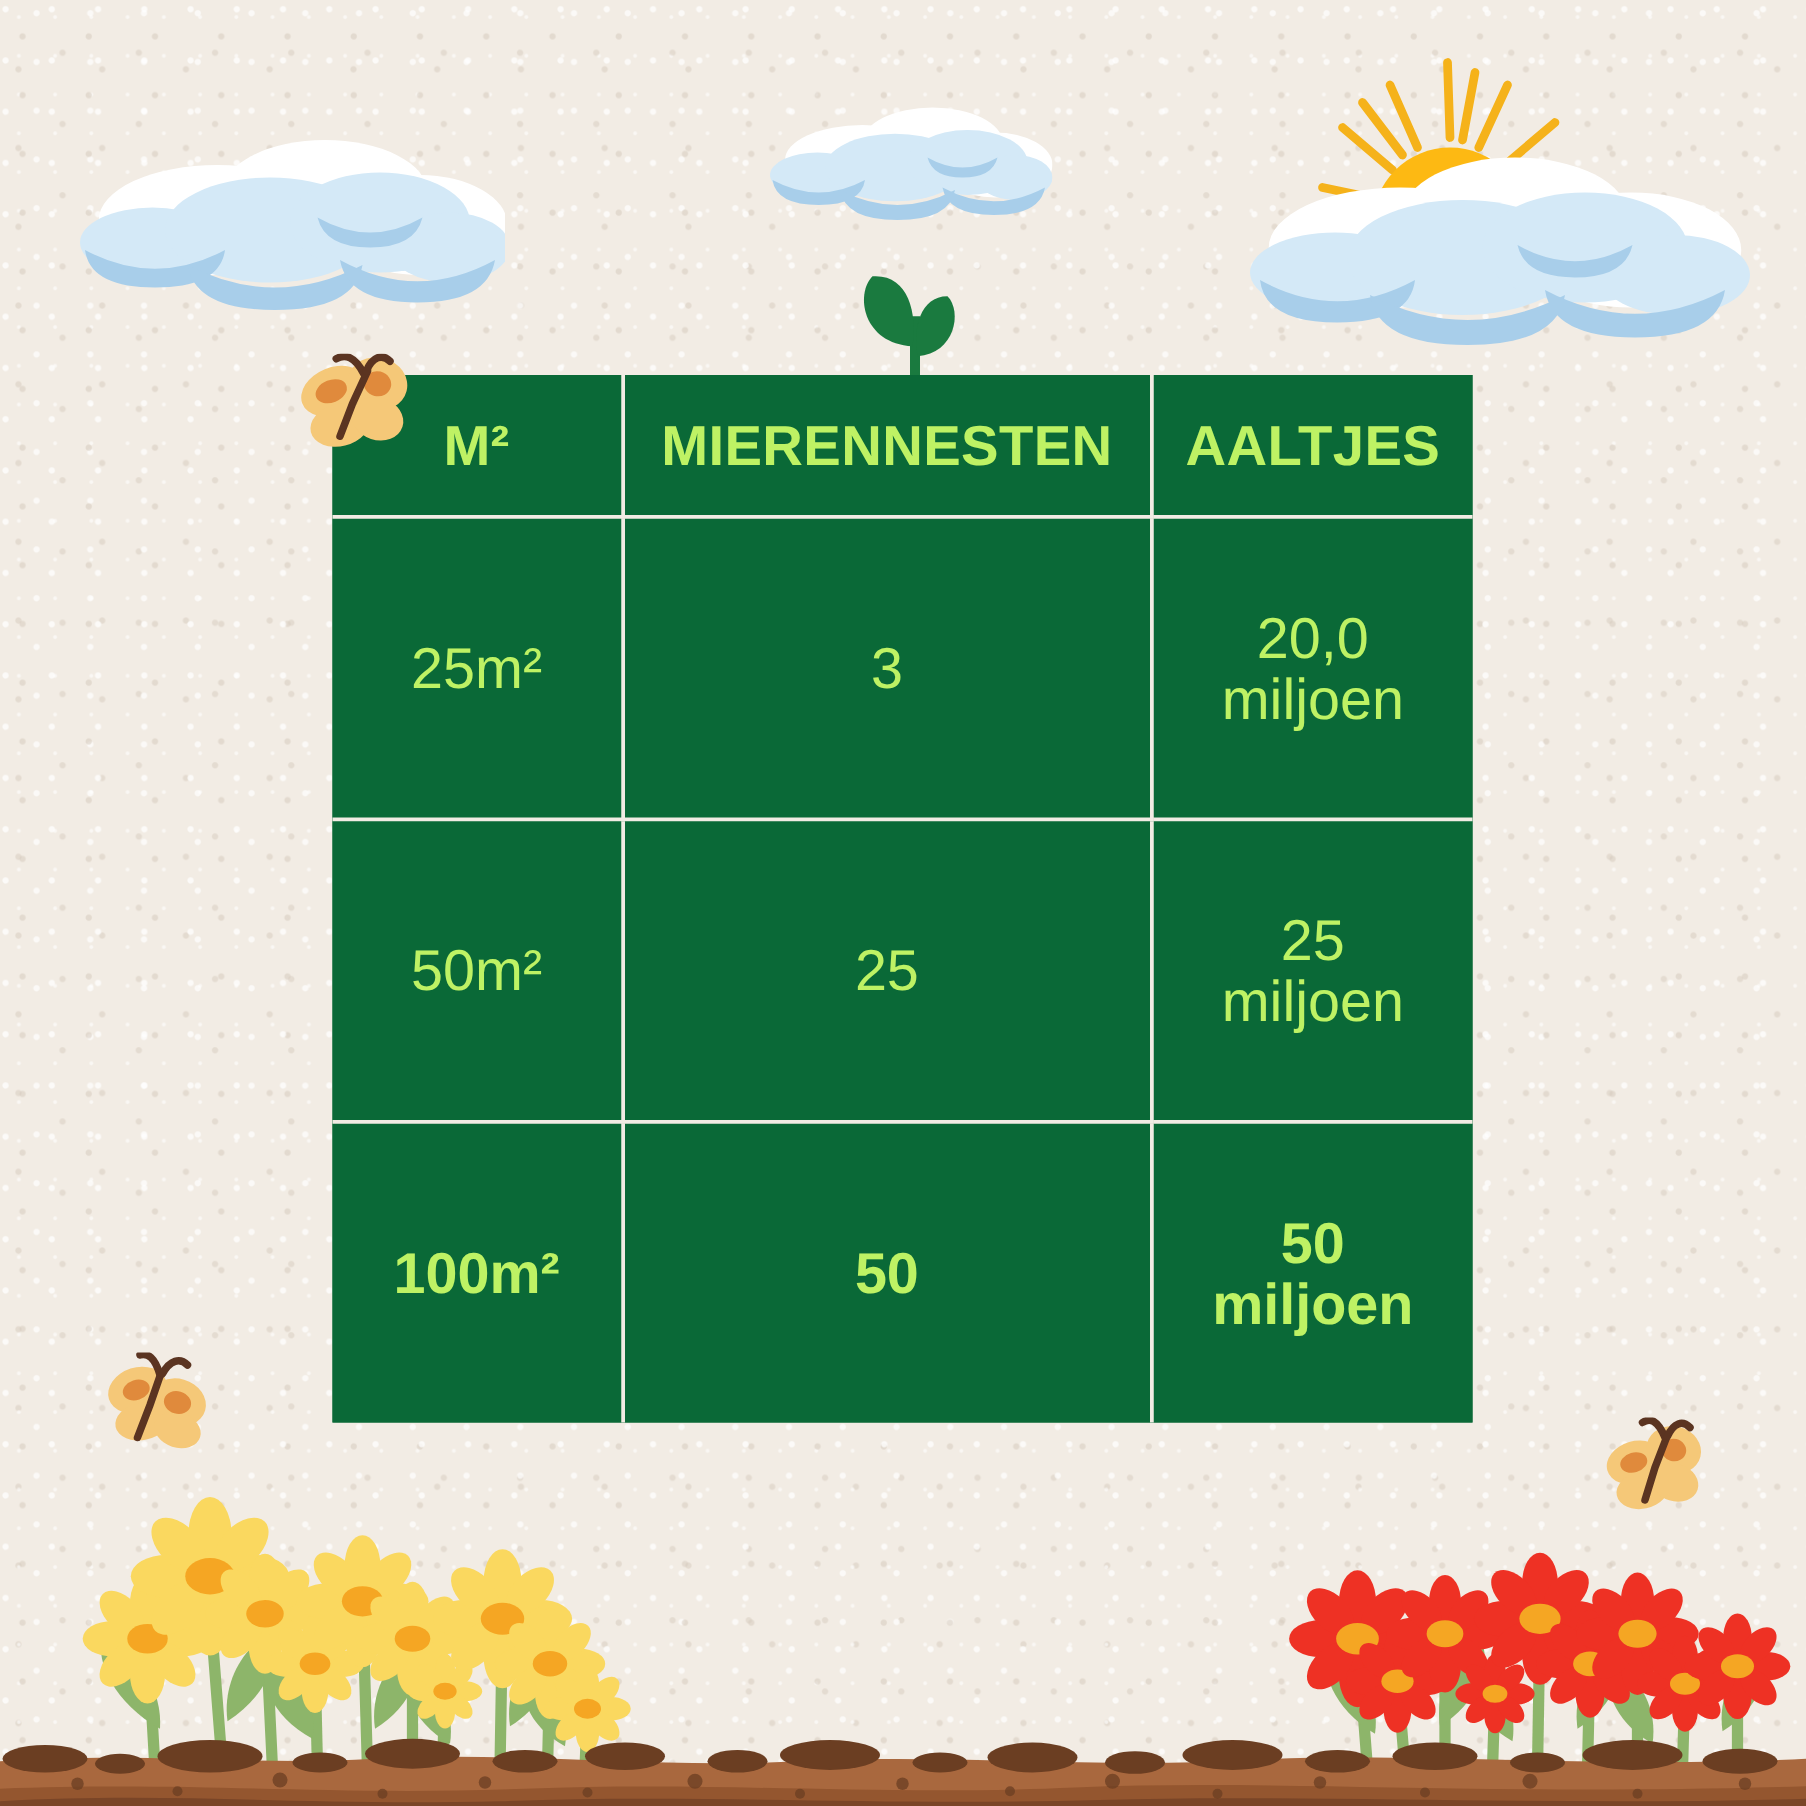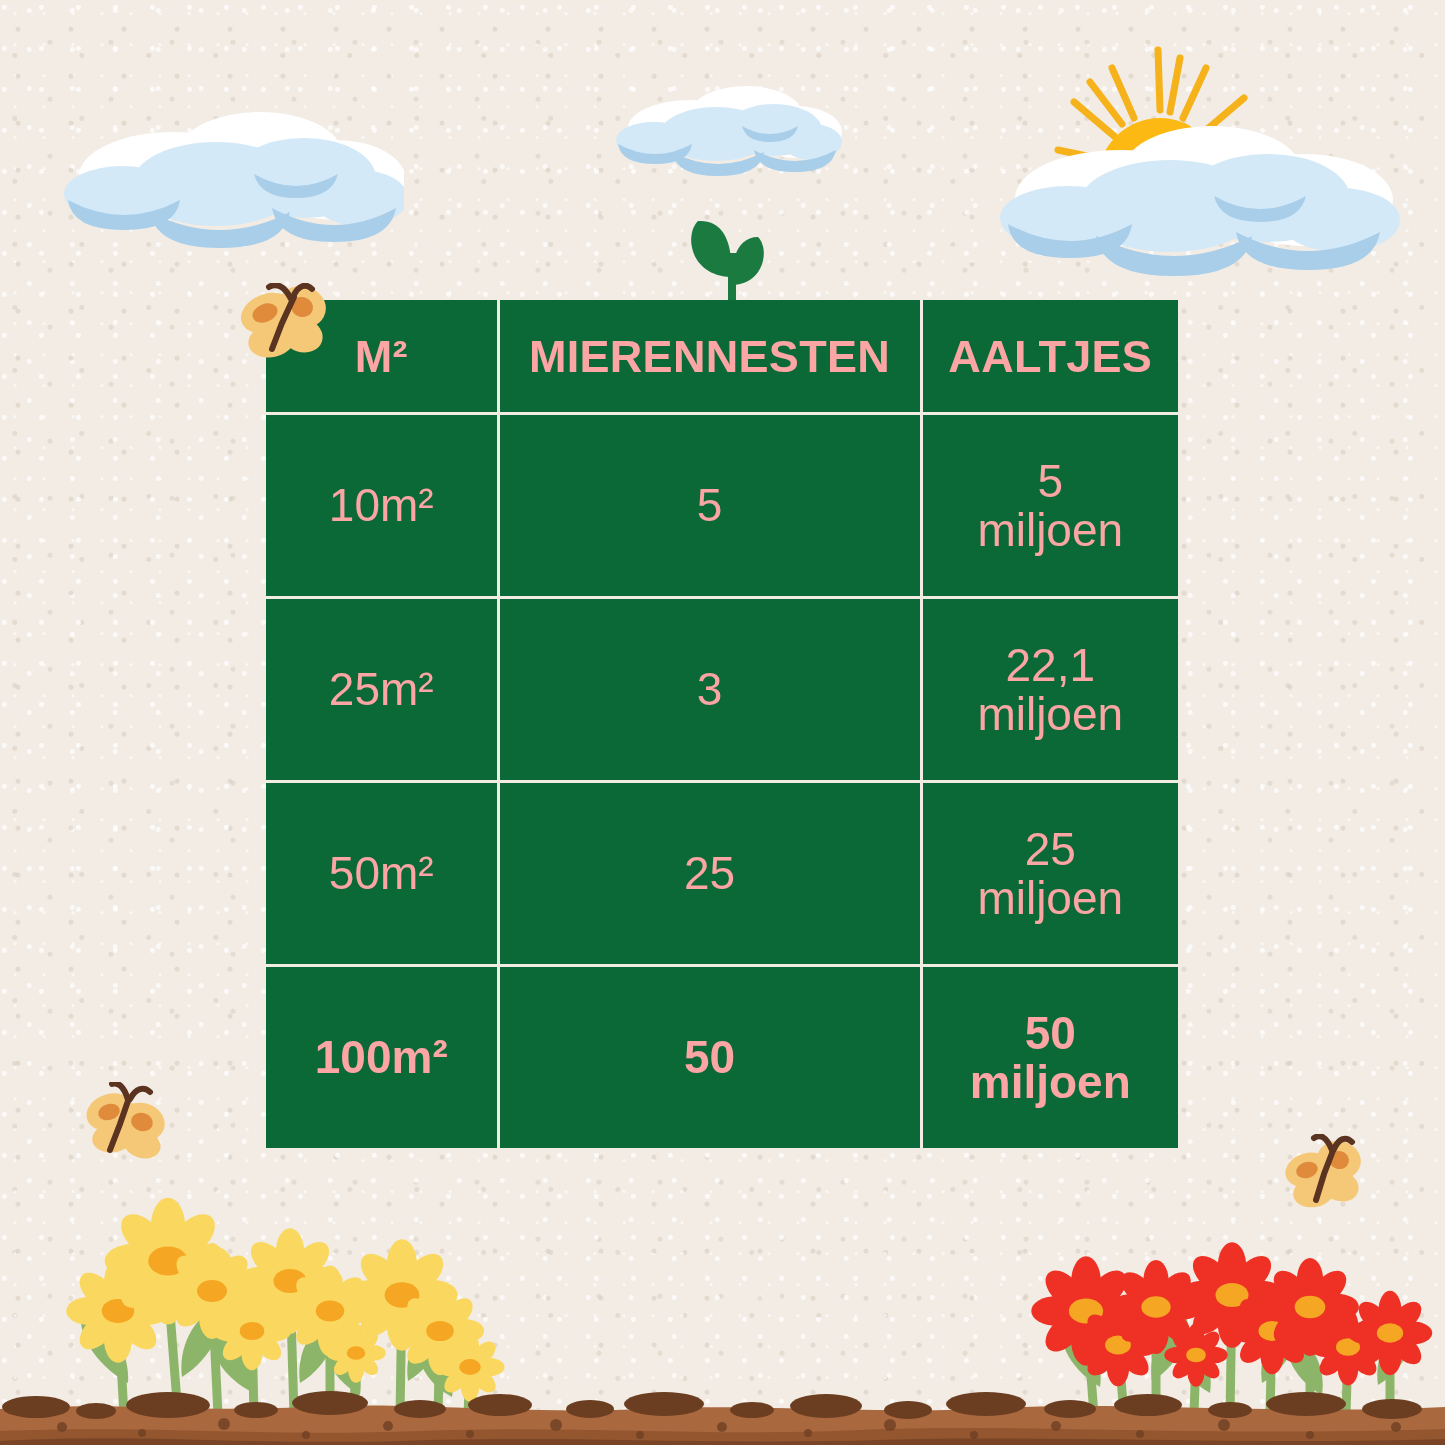--- a/index.html
+++ b/index.html
@@ -46,21 +46,21 @@
     z-index:6;
   }
   table.nema{
     border-collapse:collapse;
     width:912px;height:838px;
     table-layout:fixed;
     background:#0a6937;
   }
   table.nema td,table.nema th{
     background:#0a6937;
-    color:#fca5a5;
+    color:#bef264;
     border:3px solid #f2ece4;
     padding:0;
     vertical-align:middle;
   }
   table.nema tr:first-child th{border-top:0;}
   table.nema tr td:first-child,table.nema tr th:first-child{border-left:0;}
   table.nema tr td:last-child,table.nema tr th:last-child{border-right:0;}
   table.nema tr:last-child td{border-bottom:0;font-weight:bold;}
 
   col.c1{width:232px;}
@@ -395,32 +395,24 @@
         </colgroup>
       <thead>
         <tr>
           <th class="h-m2">M²</th>
           <th class="h-nest">MIERENNESTEN</th>
           <th class="h-aal">AALTJES</th>
         </tr>
       </thead>
       <tbody>
         <tr>
-          <td class="cell-m2">10m²</td>
-          <td class="cell-nest">5</td>
-          <td class="cell-aal">
-            <span class="aal-line">5</span>
-            <span class="aal-line">miljoen</span>
-          </td>
-        </tr>
-        <tr>
           <td class="cell-m2">25m²</td>
           <td class="cell-nest">3</td>
           <td class="cell-aal">
-            <span class="aal-line">22,1</span>
+            <span class="aal-line">20,0</span>
             <span class="aal-line">miljoen</span>
           </td>
         </tr>
         <tr>
           <td class="cell-m2">50m²</td>
           <td class="cell-nest">25</td>
           <td class="cell-aal">
             <span class="aal-line">25</span>
             <span class="aal-line">miljoen</span>
           </td>

